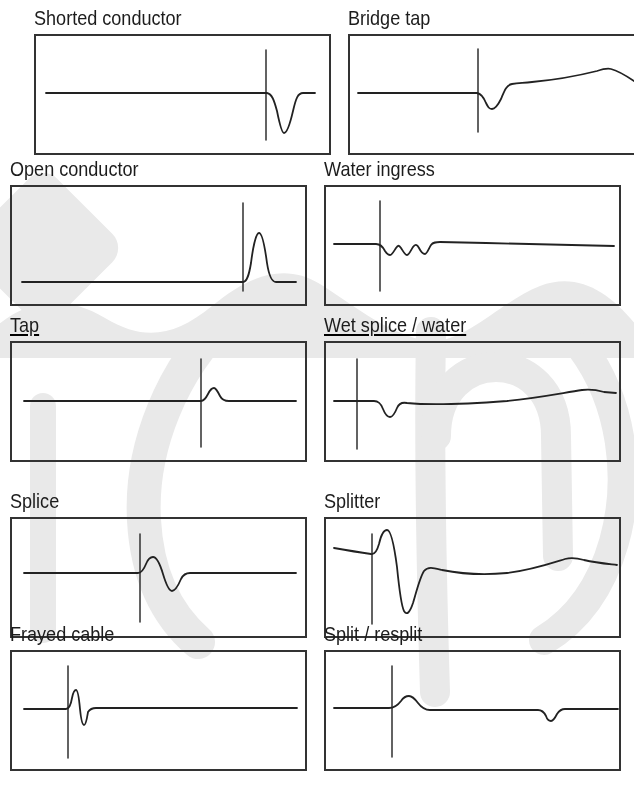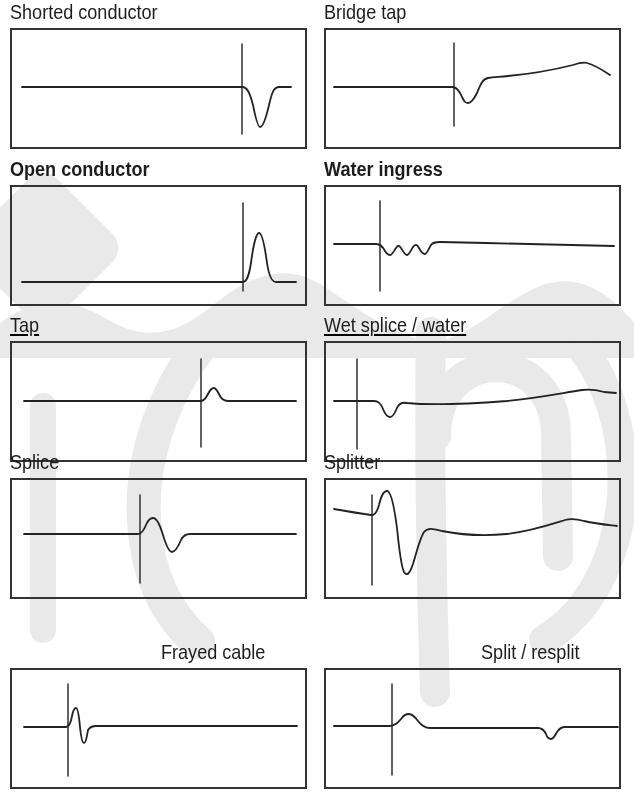--- a/index.html
+++ b/index.html
@@ -4,25 +4,25 @@
 <style>
   html,body{margin:0;padding:0;}
   body{
     width:634px;height:800px;position:relative;background:#ffffff;
     font-family:"Liberation Sans",sans-serif;overflow:hidden;
   }
   .watermark{position:absolute;left:0;top:0;width:634px;height:800px;z-index:0;}
   .panel{position:absolute;width:297px;z-index:1;}
   .c1{left:10px;}
   .c2{left:324px;}
-  .r1{top:2px;}
-  .r2{top:159px;font-weight:bold;}
+  .r1{top:8px;margin-left:24px;}
+  .r2{top:159px;}
   .r3{top:315px;text-decoration:underline;}
-  .r4{top:452px;}
-  .r5{top:642px;text-align:right;}
+  .r4{top:491px;}
+  .r5{top:624px;}
   .panel-title{
     height:20px;margin-bottom:6px;font-size:21px;line-height:20px;color:#1c1c1c;
     transform:scaleX(0.86);transform-origin:0 50%;white-space:nowrap;letter-spacing:0;
   }
   .panel-box{
     box-sizing:border-box;width:297px;height:121px;border:2px solid #333333;
     background:transparent;
   }
   .panel-box svg{display:block;width:100%;height:100%;}
   .trace-line{fill:none;stroke:#222222;stroke-width:1.8;stroke-linecap:round;stroke-linejoin:round;}

